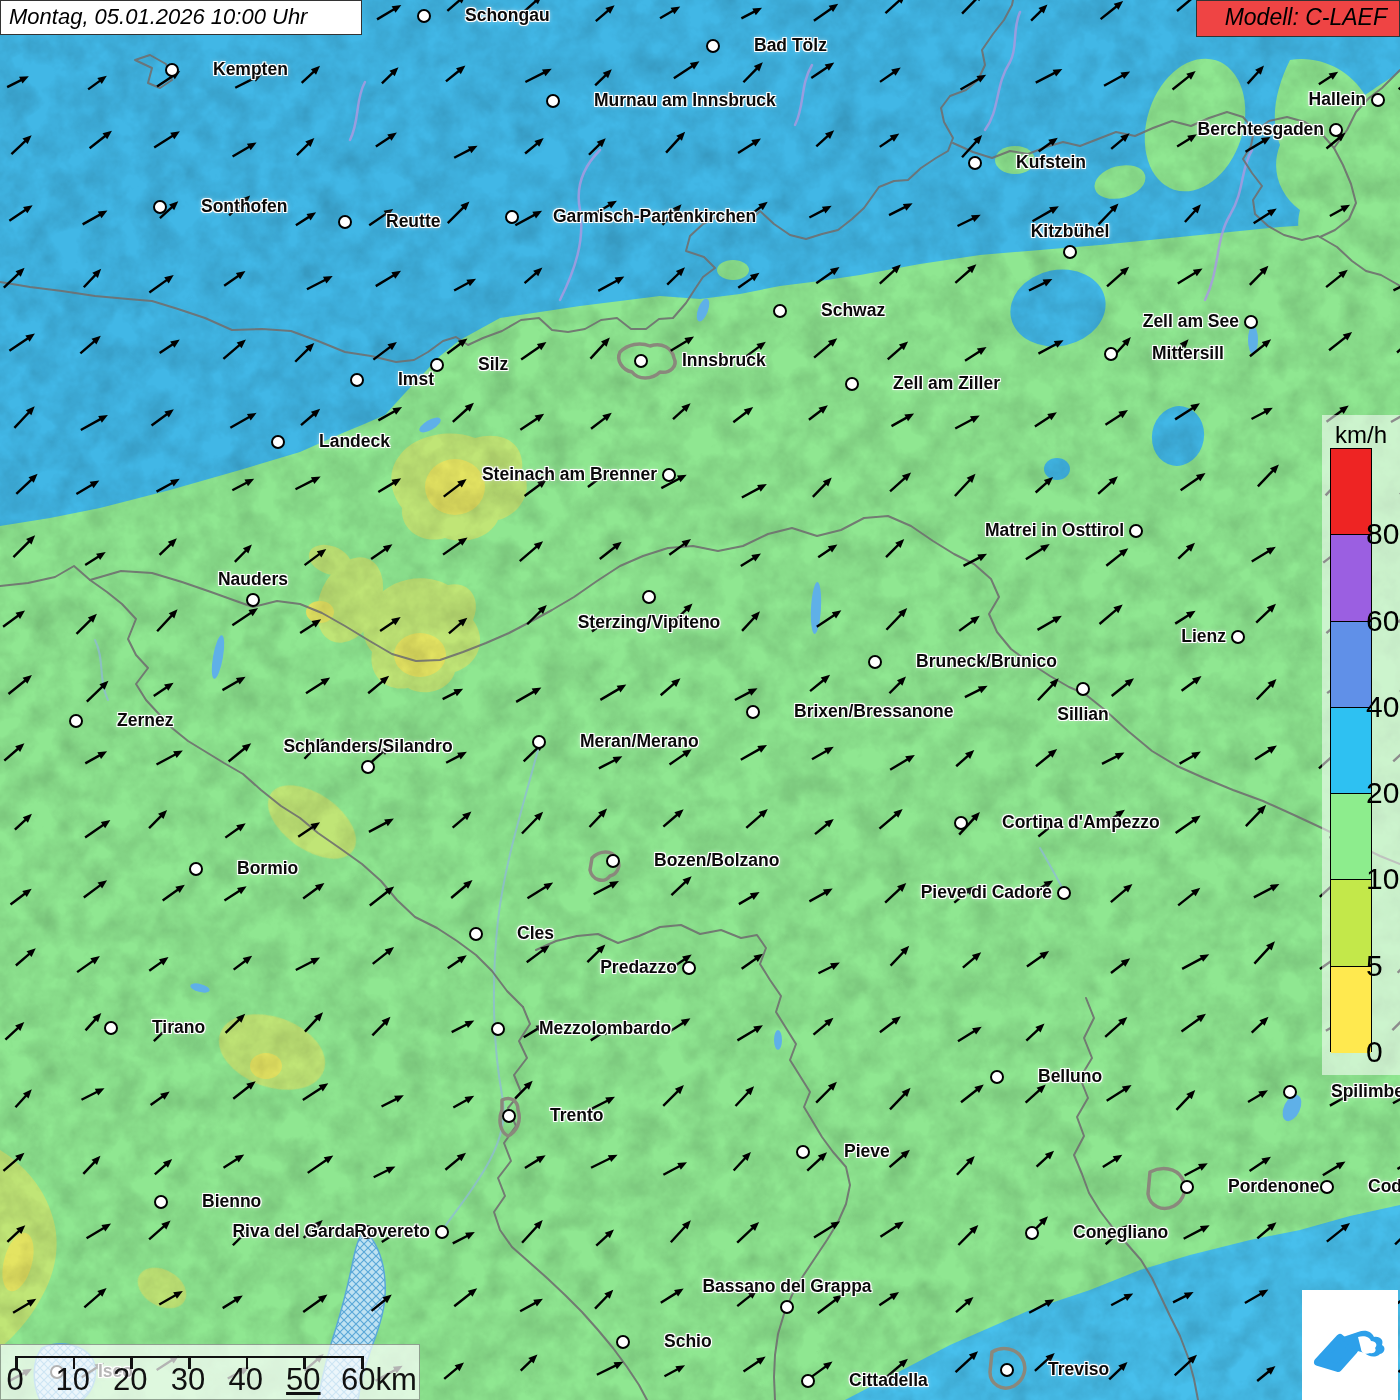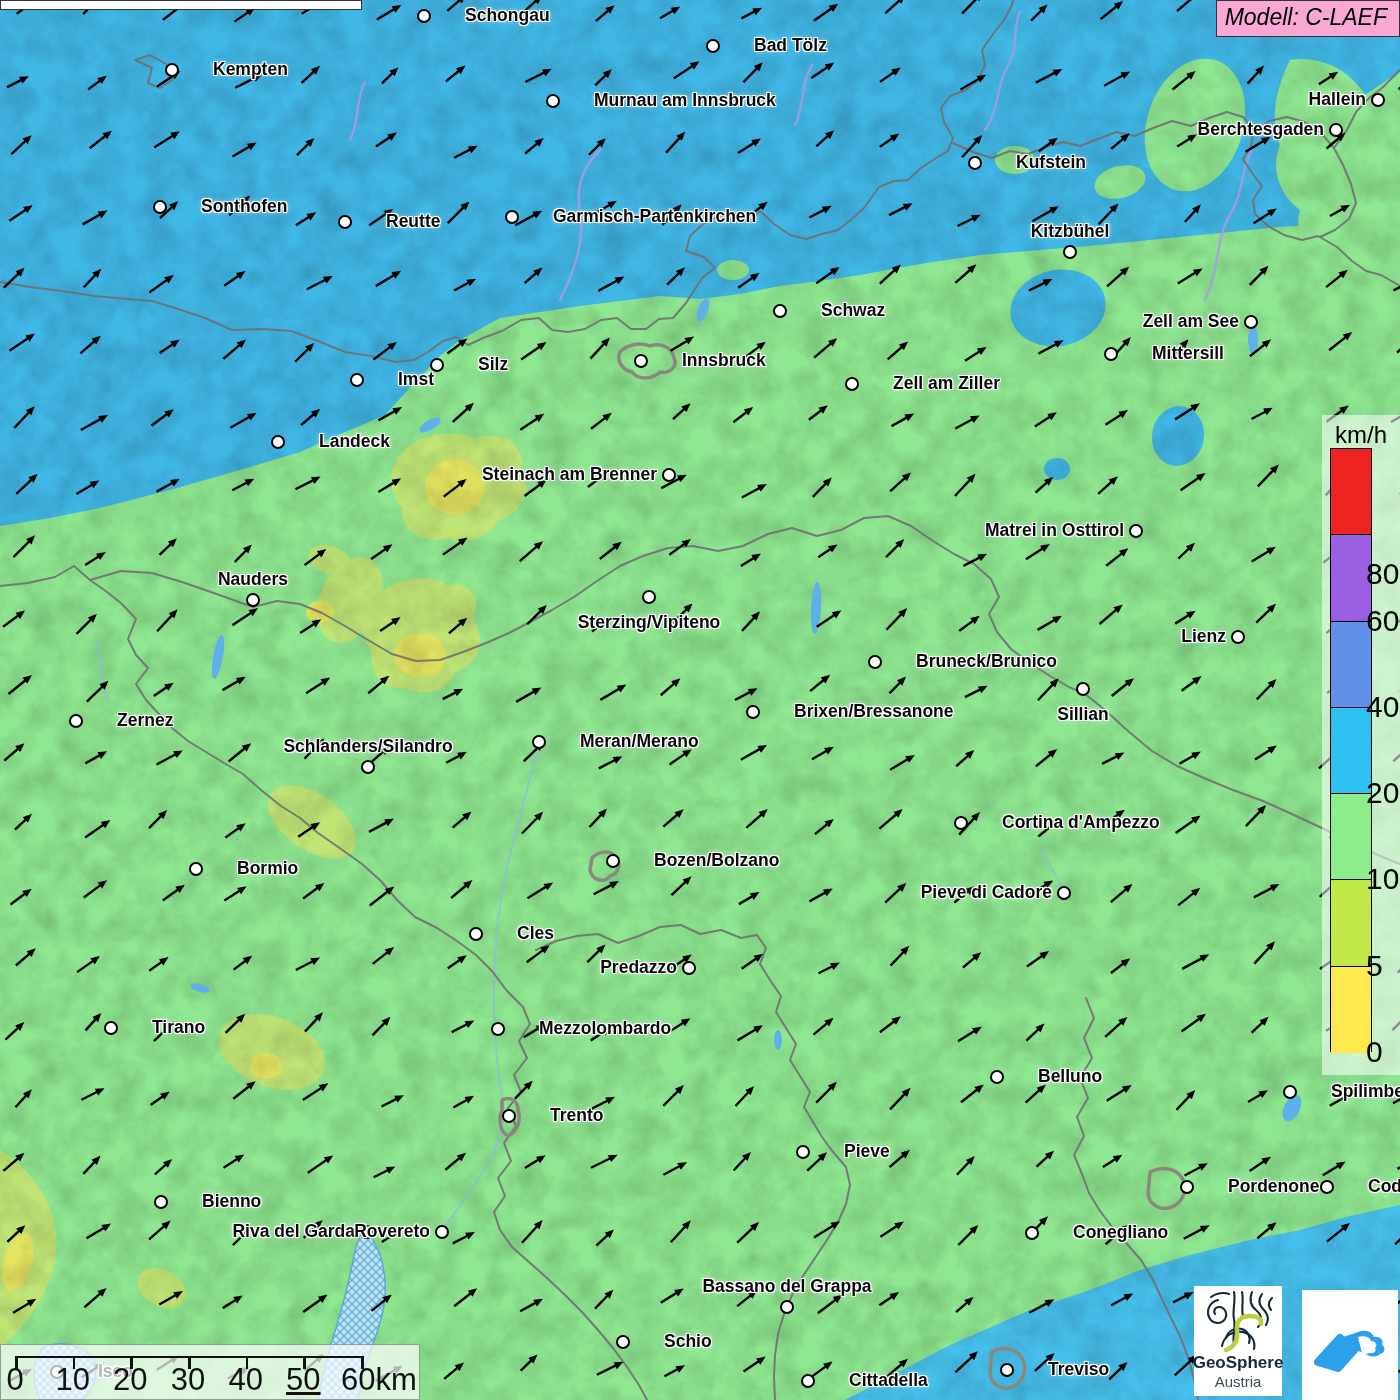--- a/index.html
+++ b/index.html
@@ -17,21 +17,21 @@
   .city.left  .clabel{right:12px;}
   .city.above .clabel{left:0;transform:translateX(-50%);top:auto;bottom:10px;}
   .city.below .clabel{left:0;transform:translateX(-50%);top:15px;}
   
   .panel{position:absolute;z-index:10;}
   #titlebox{left:0;top:0;width:362px;background:#fff;border:1px solid #333;
             padding:3px 8px 5px 8px;box-sizing:border-box;}
   #titlebox .l1{font-size:23px;font-weight:bold;color:#000;line-height:1.15;}
   #titlebox .l1 .unit{font-weight:normal;}
   #titlebox .l2{font-size:22px;font-style:italic;color:#000;line-height:1.15;}
-  #modelbox{right:0;top:0;background:#f9a8d4;border:1px solid #333;padding:3px 12px 5px 8px;
+  #modelbox{right:0;top:0;background:#ef4444;border:1px solid #333;padding:3px 12px 5px 28px;
             font-size:23px;font-style:italic;color:#000;}
   
   #legend{left:1322px;top:415px;width:78px;height:660px;background:rgba(255,255,255,0.55);}
   #legend .unit{position:absolute;left:0;top:6px;width:100%;text-align:center;font-size:24px;color:#000;}
   #legendbar{position:absolute;left:8px;top:33px;width:42px;height:604px;border:1.5px solid #000;box-sizing:border-box;}
   .seg{width:100%;border-bottom:1.5px solid #000;box-sizing:border-box;}
   .seg:last-child{border-bottom:none;}
   .legnum{position:absolute;left:44px;font-size:30px;color:#000;line-height:1;}
   
   #scalebar{left:0;top:1344px;width:420px;height:56px;background:rgba(255,255,255,0.70);
@@ -2088,38 +2088,39 @@
       <span class="dot"></span>
       <span class="clabel">Cittadella</span>
     </div>
       <div class="city right" style="left: 57px; top: 1372px;">
       <span class="dot"></span>
       <span class="clabel">Iseo</span>
     </div>
     </div>
 
   <div id="titlebox" class="panel">
+    <div class="l2">Montag, 05.01.2026 10:00 Uhr</div>
   </div>
 
   <div id="modelbox" class="panel">
     <span>Modell: C-LAEF</span>
   </div>
 
   <div id="legend" class="panel">
     <div class="unit">km/h</div>
     <div id="legendbar">
         <div class="seg" style="height: 86.2857px; background: rgb(238, 36, 35);"></div>
         <div class="seg" style="height: 86.2857px; background: rgb(155, 95, 225);"></div>
         <div class="seg" style="height: 86.2857px; background: rgb(96, 144, 232);"></div>
         <div class="seg" style="height: 86.2857px; background: rgb(46, 193, 242);"></div>
         <div class="seg" style="height: 86.2857px; background: rgb(141, 237, 141);"></div>
         <div class="seg" style="height: 86.2857px; background: rgb(195, 232, 74);"></div>
         <div class="seg" style="height: 86.2857px; background: rgb(255, 233, 79);"></div>
       </div>
-  <div class="legnum" style="top: 104.286px; margin-top: 40px;">80</div>
+  <div class="legnum" style="top: 104.286px;">80</div>
       <div class="legnum" style="top: 190.571px;">60</div>
       <div class="legnum" style="top: 276.857px;">40</div>
       <div class="legnum" style="top: 363.143px;">20</div>
       <div class="legnum" style="top: 449.429px;">10</div>
       <div class="legnum" style="top: 535.714px;">5</div>
       <div class="legnum" style="top: 622px;">0</div>
     </div>
 
   <div id="scalebar" class="panel">
     <div id="sb-line"></div>
@@ -2132,38 +2133,20 @@
       <div class="sb-tick" style="left: 187px;"></div>
       <div class="sb-label" style="left: 187px;">30</div>
       <div class="sb-tick" style="left: 244.667px;"></div>
       <div class="sb-label" style="left: 244.667px;">40</div>
       <div class="sb-tick" style="left: 302.333px;"></div>
       <div class="sb-label" style="left: 302.333px; text-decoration: underline;">50</div>
       <div class="sb-tick" style="left: 360px;"></div>
       <div class="sb-label" style="left: 378px; text-align: right;">60km</div>
     </div>
 
-  <div id="geosphere" class="panel">
-    <svg width="84" height="70" viewBox="0 0 84 70">
-      <g fill="none" stroke="#16283a" stroke-width="2.1" stroke-linecap="round">
-        <path d="M22,14 C14,16 10,24 13,31 C16,38 25,39 29,33 C32,28 29,21 23,21 C19,21 17,25 19,28"></path>
-        <path d="M33,8 C28,6 20,7 15,11"></path>
-        <path d="M38,6 C40,16 36,24 38,33 C40,42 36,50 38,58"></path>
-        <path d="M46,6 C48,14 45,22 47,30"></path>
-        <path d="M56,6 C53,14 55,20 60,24 C66,29 67,36 62,41"></path>
-        <path d="M66,8 C62,14 63,19 67,23 C72,28 73,34 70,39"></path>
-        <path d="M76,12 C72,16 72,20 75,24"></path>
-        <path d="M30,52 C32,45 39,41 46,43 C52,45 55,51 53,57"></path>
-        <path d="M26,60 C28,50 37,44 47,46 C55,48 60,55 58,63"></path>
-      </g>
-      <path d="M30,64 C40,60 42,52 41,45 C40,36 44,30 54,30 C62,30 66,33 65,38" fill="none" stroke="#becd3c" stroke-width="4.4" stroke-linecap="round"></path>
-    </svg>
-    <div class="g1">GeoSphere</div>
-    <div class="g2">Austria</div>
-  </div>
 
   <div id="bluelogo" class="panel">
     <svg width="80" height="70" viewBox="0 0 80 70">
       <path d="M8,52 L30,28 L44,40 L28,58 Z" fill="#2da0ea" stroke="#2da0ea" stroke-width="8" stroke-linejoin="round"></path>
       <path d="M30,28 L48,22 C56,19 62,22 64,27 C70,26 74,30 72,35 C76,37 75,43 70,44
                C66,48 58,47 55,43 L44,40 Z" fill="#2da0ea"></path>
       <path d="M48,27 C54,25 60,27 61,31 C66,31 68,35 65,38 C67,41 64,44 60,43 C56,45 51,43 51,39" fill="#fff"></path>
     </svg>
   </div>
 

